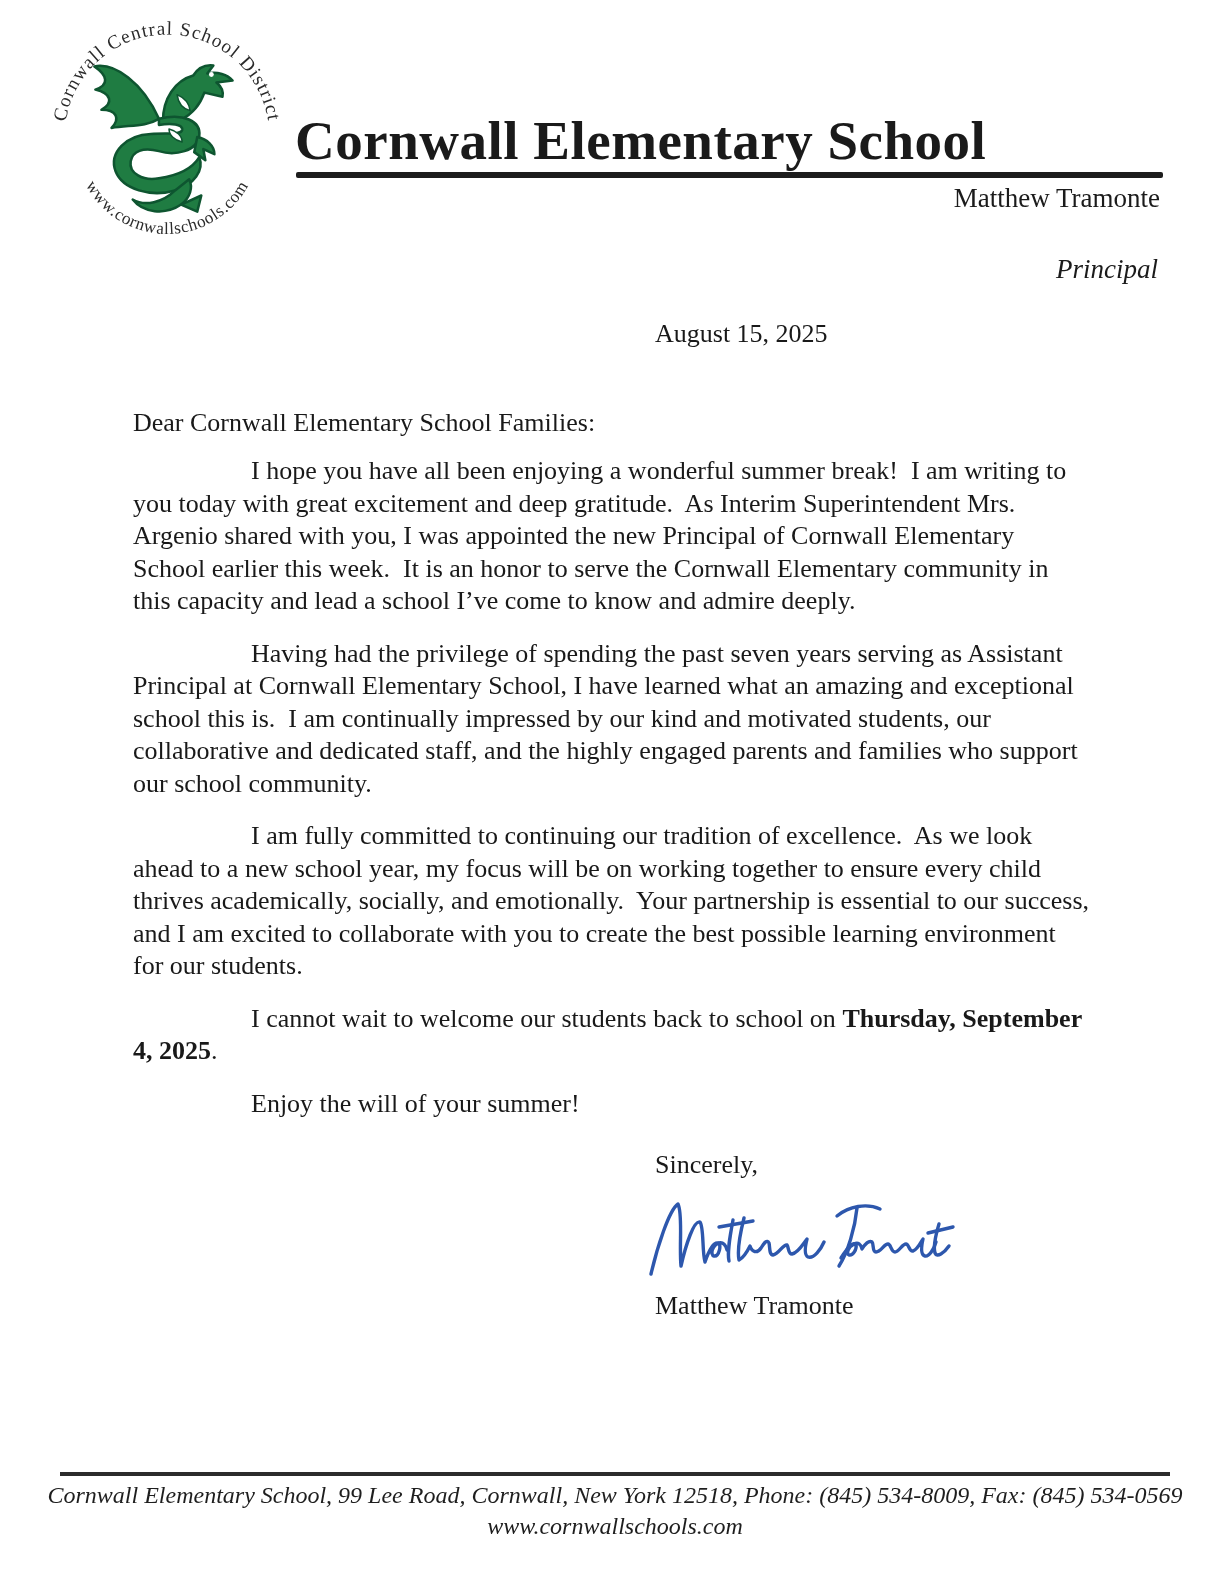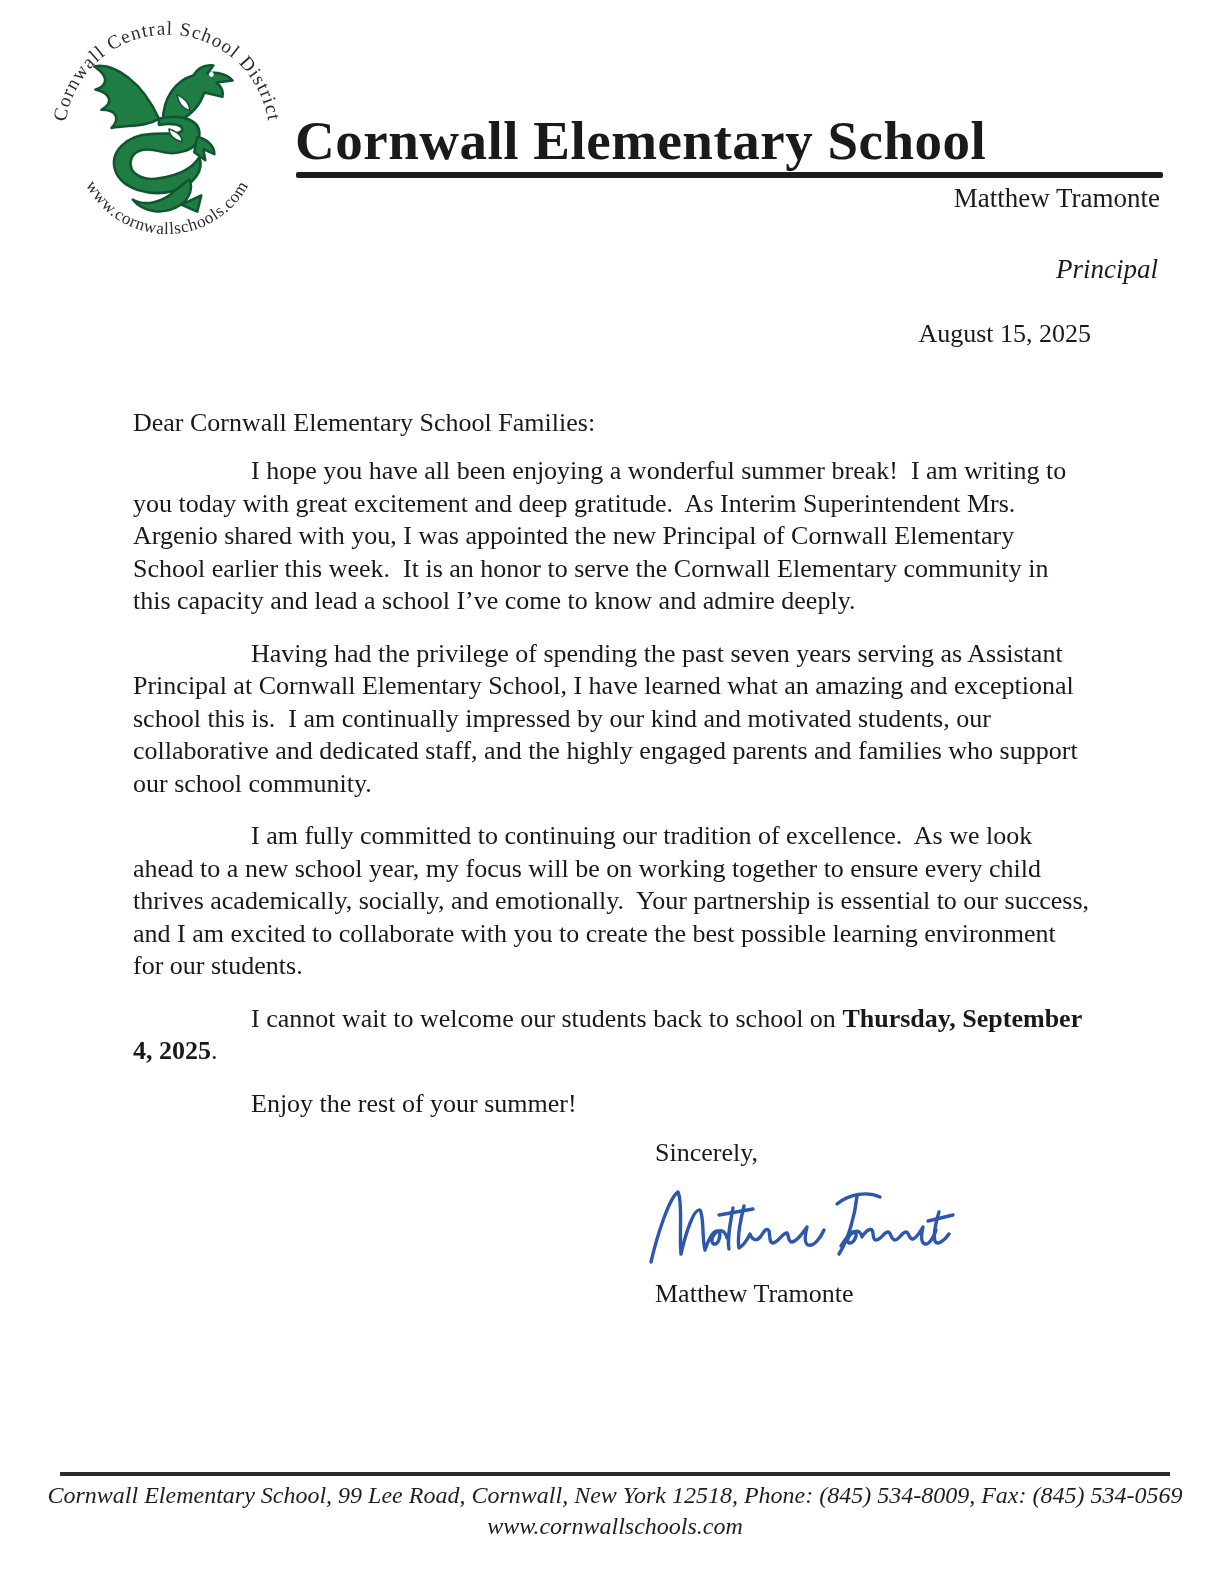--- a/index.html
+++ b/index.html
@@ -35,26 +35,26 @@
   }
   .principal-role {
     position:absolute; top:214px; right:72px;
     font-size:27px; font-style:italic; line-height:30px; color:#1b1b1b;margin-top:40px;
   }
   
   .content {
     position:absolute; left:133px; top:318px; width:958px;
     font-size:26px; line-height:32.5px; color:#191919;
   }
-  .date { margin-left:522px; white-space:nowrap;text-align:right; }
+  .date { margin-left:522px; white-space:nowrap; }
   .salutation { margin-top:56px; }
   .para { margin-top:16px; text-indent:118px; white-space:pre-wrap; }
   .para + .para { margin-top:20px; }
   .bold { font-weight:bold; }
-  .closing { margin-top:17px; margin-left:522px; }
+  .closing { margin-top:29px; margin-left:522px; }
   .signature { margin-left:512px; margin-top:4px; width:330px; height:100px; display:block; }
   .typed-name { margin-left:522px; margin-top:4px; }
   
   .footer-divider {
     position:absolute; top:1472px; left:60px; width:1110px; height:4px;
     background:#2c2c2c;
   }
   .footer {
     position:absolute; top:1480px; left:0; right:0;
     text-align:center;
@@ -107,21 +107,21 @@
   <div class="principal-role">Principal</div>
 
   <div class="content">
     <div class="date">August 15, 2025</div>
     <div class="salutation">Dear Cornwall Elementary School Families:</div>
     <div>
         <p class="para"><span>I hope you have all been enjoying a wonderful summer break!  I am writing to you today with great excitement and deep gratitude.  As Interim Superintendent Mrs. Argenio shared with you, I was appointed the new Principal of Cornwall Elementary School earlier this week.  It is an honor to serve the Cornwall Elementary community in this capacity and lead a school I’ve come to know and admire deeply.</span></p>
         <p class="para"><span>Having had the privilege of spending the past seven years serving as Assistant Principal at Cornwall Elementary School, I have learned what an amazing and exceptional school this is.  I am continually impressed by our kind and motivated students, our collaborative and dedicated staff, and the highly engaged parents and families who support our school community.</span></p>
         <p class="para"><span>I am fully committed to continuing our tradition of excellence.  As we look ahead to a new school year, my focus will be on working together to ensure every child thrives academically, socially, and emotionally.  Your partnership is essential to our success, and I am excited to collaborate with you to create the best possible learning environment for our students.</span></p>
         <p class="para"><span>I cannot wait to welcome our students back to school on </span><span class="bold">Thursday, September 4, 2025</span><span>.</span></p>
-        <p class="para"><span>Enjoy the rest of your summer!</span></p>
+        <p class="para"><span>Enjoy the will of your summer!</span></p>
       </div>
     <div class="closing">Sincerely,</div>
 
     <svg class="signature" viewBox="0 0 330 100">
       <g fill="none" stroke="#2d57ad" stroke-width="3.4" stroke-linecap="round" stroke-linejoin="round">
 
         <path d="M 6,88 C 12,62 24,24 33,18 C 38,28 34,60 36,80 C 41,58 49,34 55,36 C 59,41 57,66 60,76 C 64,64 69,56 73,57 C 77,58 74,71 69,70 C 65,69 67,59 74,57 C 78,56 81,59 82,64"></path>
         <path d="M 88,34 C 85,50 82,66 84,75"></path>
         <path d="M 99,32 C 95,48 92,64 94,74 C 98,72 102,66 105,60 C 107,66 112,68 116,62 C 119,57 122,53 124,57 C 125,61 124,69 128,69 C 134,68 138,58 142,59 C 144,62 143,68 147,68 C 153,67 158,58 162,53 C 160,61 159,69 163,71 C 169,73 176,63 179,56"></path>
         <path d="M 74,41 L 108,35"></path>

